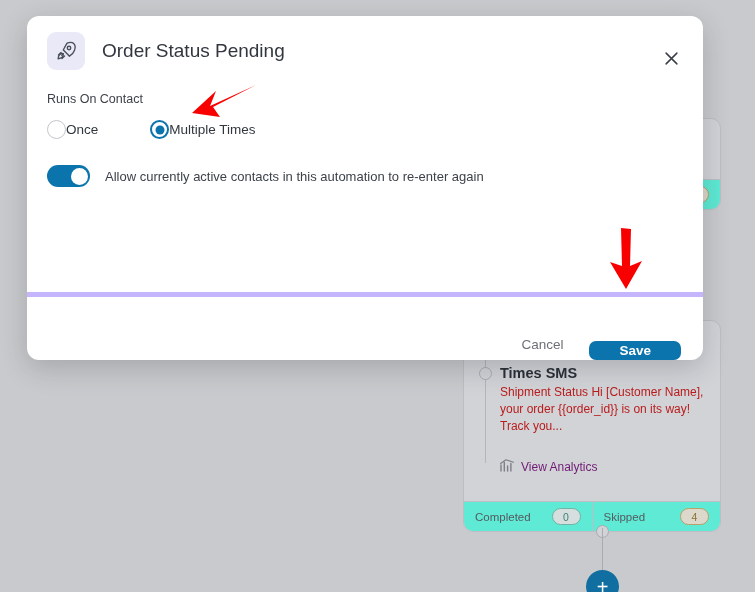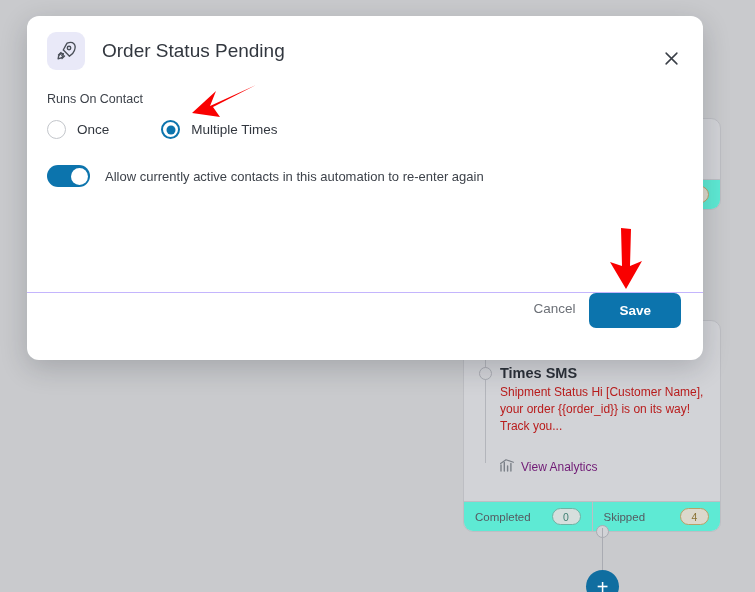--- a/index.html
+++ b/index.html
@@ -312,21 +312,20 @@
   .radio-row {
     display: flex;
     align-items: center;
     gap: 52px;
     margin-bottom: 26px;
   }
 
   .radio-opt {
     display: flex;
     align-items: center;
-    gap: 11px;
     cursor: pointer;
   }
 
   .radio-mark {
     width: 19px;
     height: 19px;
     border-radius: 50%;
     border: 1.6px solid #c3c6cb;
     background: #fff;
     flex: none;
@@ -375,26 +374,26 @@
     border-radius: 50%;
     background: #ffffff;
   }
 
   .toggle-text {
     font-size: 13px;
     color: #3d424a;
   }
 
   .modal-footer {
-    border-top: 1px solid #c4b5fd;
+    border-top: 5px solid #c4b5fd;
     height: 68px;
     display: flex;
-    align-items: flex-start;
+    align-items: flex-end;
     justify-content: flex-end;
-    gap: 10px;
+    gap: 22px;
     padding: 0 22px;
   }
 
   #cancel-btn {
     font-size: 13.5px;
     color: #6c7077;
     background: none;
     border: none;
     cursor: pointer;
     font-family: inherit;
@@ -402,21 +401,21 @@
   }
 
   #save-btn {
     background: #0c74ad;
     color: #ffffff;
     border: none;
     border-radius: 7px;
     font-size: 13.5px;
     font-weight: bold;
     padding: 0 30px;
-    height: 35px;
+    height: 19px;
     cursor: pointer;
     font-family: inherit;
   }
 
   
   .annotation {
     position: absolute;
     z-index: 40;
     pointer-events: none;
   }

